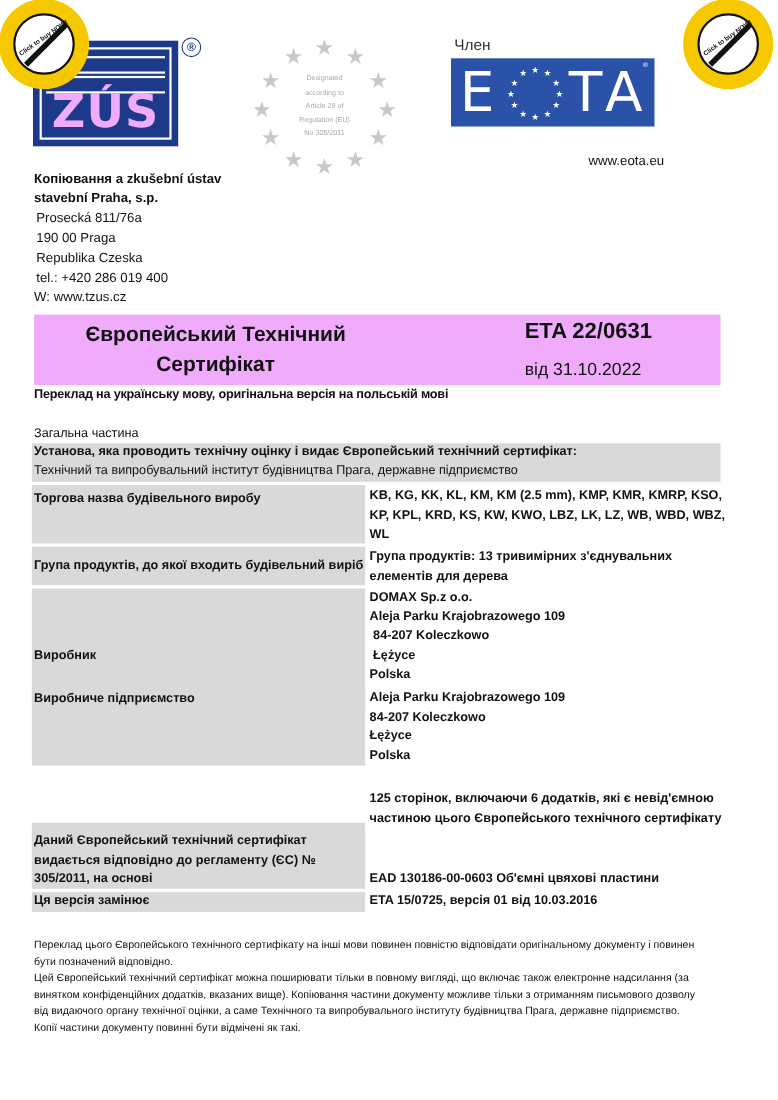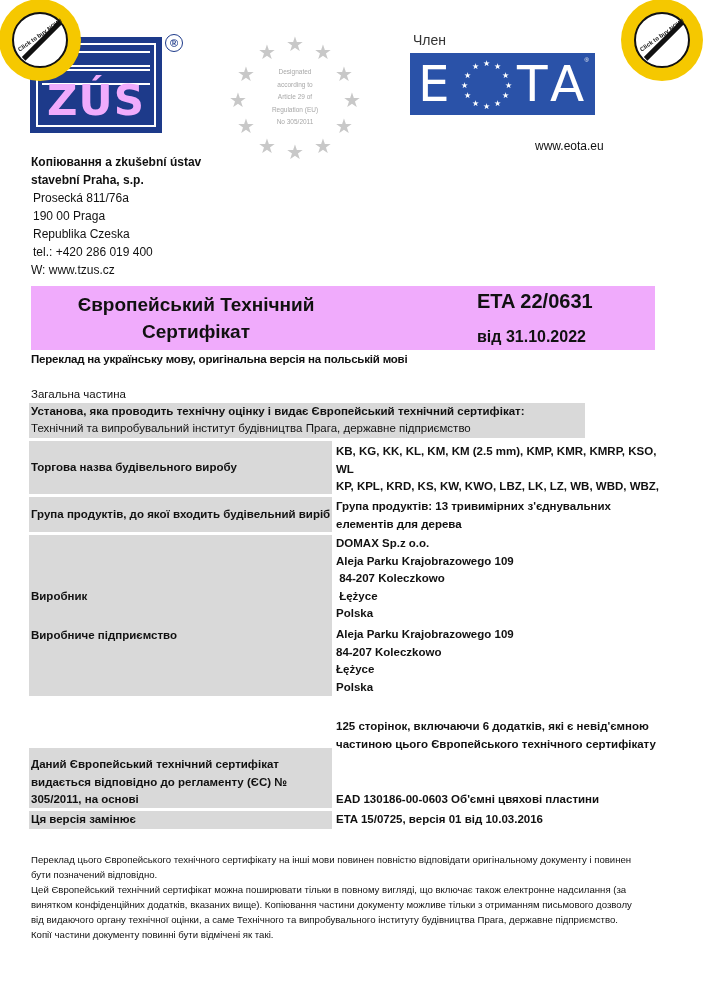--- a/index.html
+++ b/index.html
@@ -42,25 +42,25 @@
   
   .addr { left: 31px; top: 153px; font-size: 12px; line-height: 18px; color: #111; }
   .addr .b { font-weight: bold; }
   .addr .ind { padding-left: 2px; }
 
   
   .banner { left: 31px; top: 286px; width: 624px; height: 64px; background: #f0abfc; }
   .title-l1 { position: absolute; left: 20px; top: 8px; width: 290px; text-align: center; font-size: 19px; font-weight: bold; }
   .title-l2 { position: absolute; left: 20px; top: 35px; width: 290px; text-align: center; font-size: 19px; font-weight: bold; }
   .eta-num { position: absolute; left: 446px; top: 4px; font-size: 20px; font-weight: bold; }
-  .eta-date { position: absolute; left: 446px; top: 42px; font-size: 16px; font-weight: bold; }
+  .eta-date { position: absolute; left: 446px; top: 42px; font-size: 16px; font-weight: normal; }
   .translation-note { left: 31px; top: 353px; font-size: 11.5px; font-weight: bold; letter-spacing: -0.2px; }
 
   .section-label { left: 31px; top: 388px; font-size: 11.5px; }
-  .inst-box { left: 29px; top: 403px; width: 556px; height: 35px; background: #d9d9d9; }
+  .inst-box { left: 29px; top: 403px; width: 626px; height: 35px; background: #d9d9d9; }
   .inst-head { position: absolute; left: 2px; top: 2px; font-size: 11.5px; font-weight: bold; }
   .inst-body { position: absolute; left: 2px; top: 19px; font-size: 11.5px; }
 
   
   .tbl { left: 29px; top: 441px; width: 640px; }
   .row { position: absolute; left: 0; width: 640px; }
   .lbl { position: absolute; left: 0; width: 303px; background: #d9d9d9; font-size: 11.5px; font-weight: bold;
          padding-left: 2px; box-sizing: border-box; line-height: 17.5px; }
   .val { position: absolute; left: 307px; width: 330px; font-size: 11.5px; line-height: 17.5px; font-weight: bold; }
 
@@ -158,25 +158,25 @@
 
 <div class="abs section-label">Загальна частина</div>
 <div class="abs inst-box">
   <div class="inst-head">Установа, яка проводить технічну оцінку і видає Європейський технічний сертифікат:</div>
   <div class="inst-body">Технічний та випробувальний інститут будівництва Прага, державне підприємство</div>
 </div>
 
 <div class="abs tbl">
 
   <div class="row" style="top:0px; height:56px;">
-    <div class="lbl" style="top:0; height:53px; padding-top:18px;">Торгова назва будівельного виробу</div>
+    <div class="lbl" style="top:0; height:53px; padding-top:4px;">Торгова назва будівельного виробу</div>
     <div class="val" style="top:2px;">
       <div>KB, KG, KK, KL, KM, KM (2.5 mm), KMP, KMR, KMRP, KSO,</div>
+      <div>KP, KPL, KRD, KS, KW, KWO, LBZ, LK, LZ, WB, WBD, WBZ,</div>
       <div>WL</div>
-      <div>KP, KPL, KRD, KS, KW, KWO, LBZ, LK, LZ, WB, WBD, WBZ,</div>
     </div>
   </div>
 
   <div class="row" style="top:56px; height:38px;">
     <div class="lbl" style="top:0; height:35px; padding-top:9px;">Група продуктів, до якої входить будівельний виріб</div>
     <div class="val" style="top:1px;">
       <div>Група продуктів: 13 тривимірних з'єднувальних</div>
       <div>елементів для дерева</div>
     </div>
   </div>

